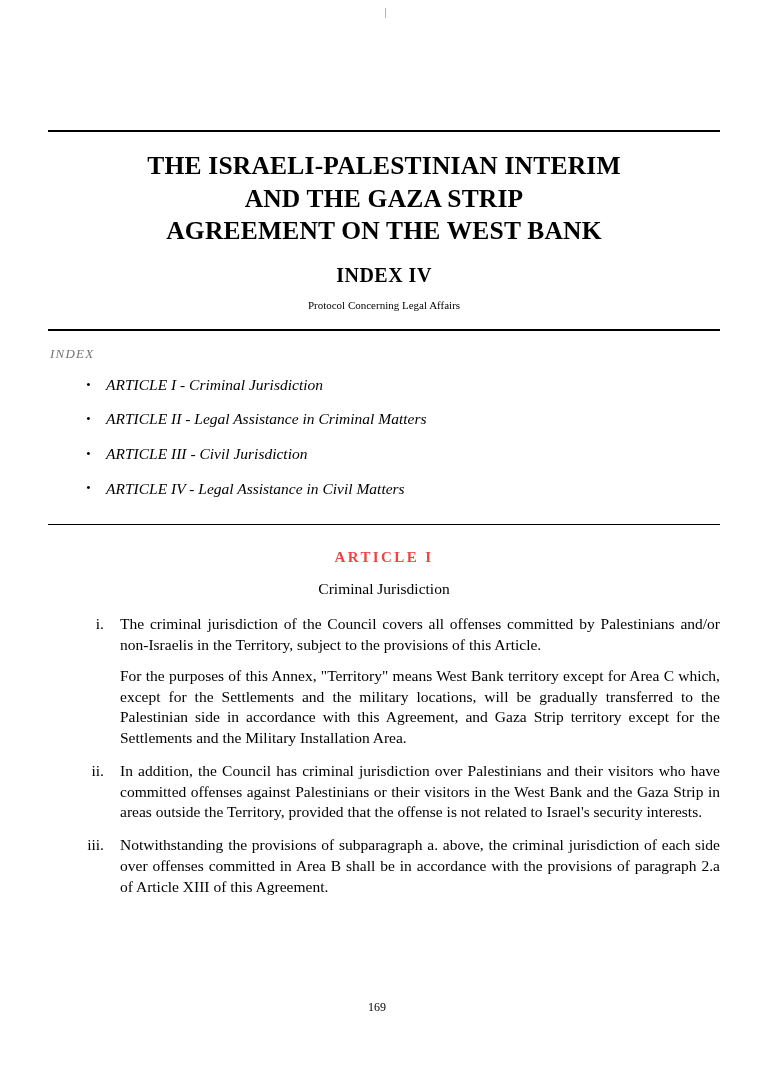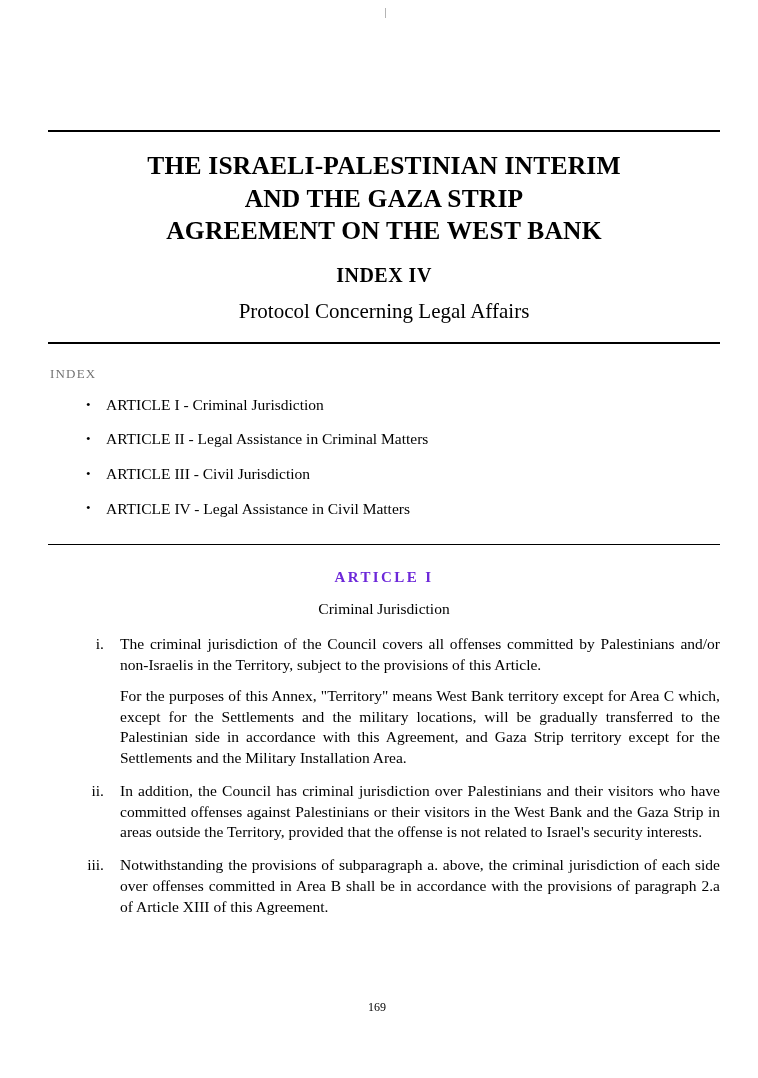--- a/index.html
+++ b/index.html
@@ -50,27 +50,28 @@
     letter-spacing: 0.2px;
     margin: 0 18px;
   }
   .annex-title {
     font-size: 20px;
     font-weight: bold;
     margin-top: 16px;
     letter-spacing: 0.5px;
   }
   .subtitle {
-    font-size: 21px;
+    font-size: 11px;
     margin-top: 12px;
     margin-bottom: 10px;
     font-weight: normal;
   }
   .index-section {
-    padding: 22px 0 10px 0;
+    padding: 15px 0 10px 0;
+    font-style: italic;
   }
   .index-heading {
     font-size: 13px;
     letter-spacing: 1.2px;
     color: #3a3a3a;
     opacity: 0.72;
     margin-left: 2px;
     font-weight: normal;
     filter: blur(0.35px);
   }
@@ -94,21 +95,21 @@
     line-height: 1.25;
   }
   .article-section {
     padding-top: 24px;
   }
   .article-heading {
     text-align: center;
     font-size: 15px;
     font-weight: bold;
     letter-spacing: 2.4px;
-    color: #6d28d9;
+    color: #ef4444;
     filter: blur(0.45px);
     margin-bottom: 14px;
   }
   .article-subheading {
     text-align: center;
     font-size: 15.5px;
     margin-bottom: 16px;
   }
   ol.clause-list {
     list-style: none;

